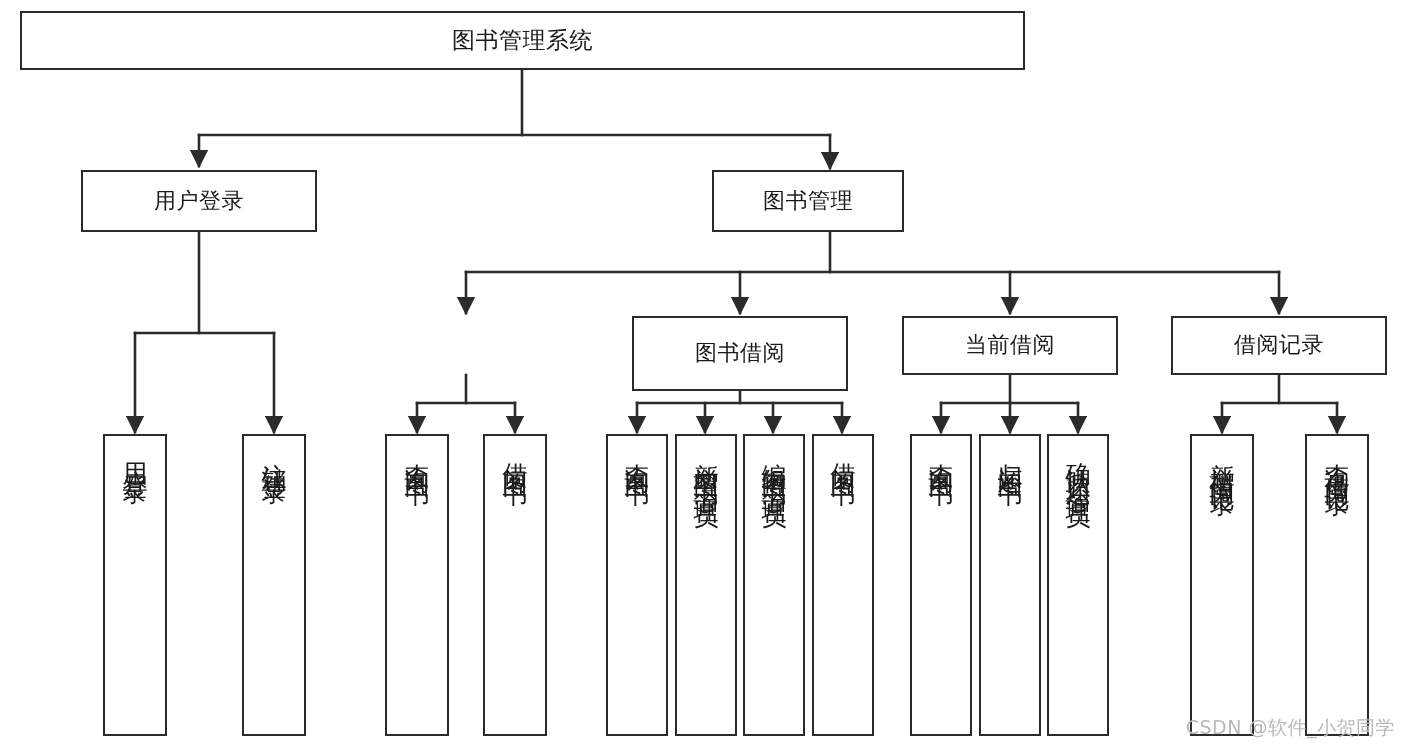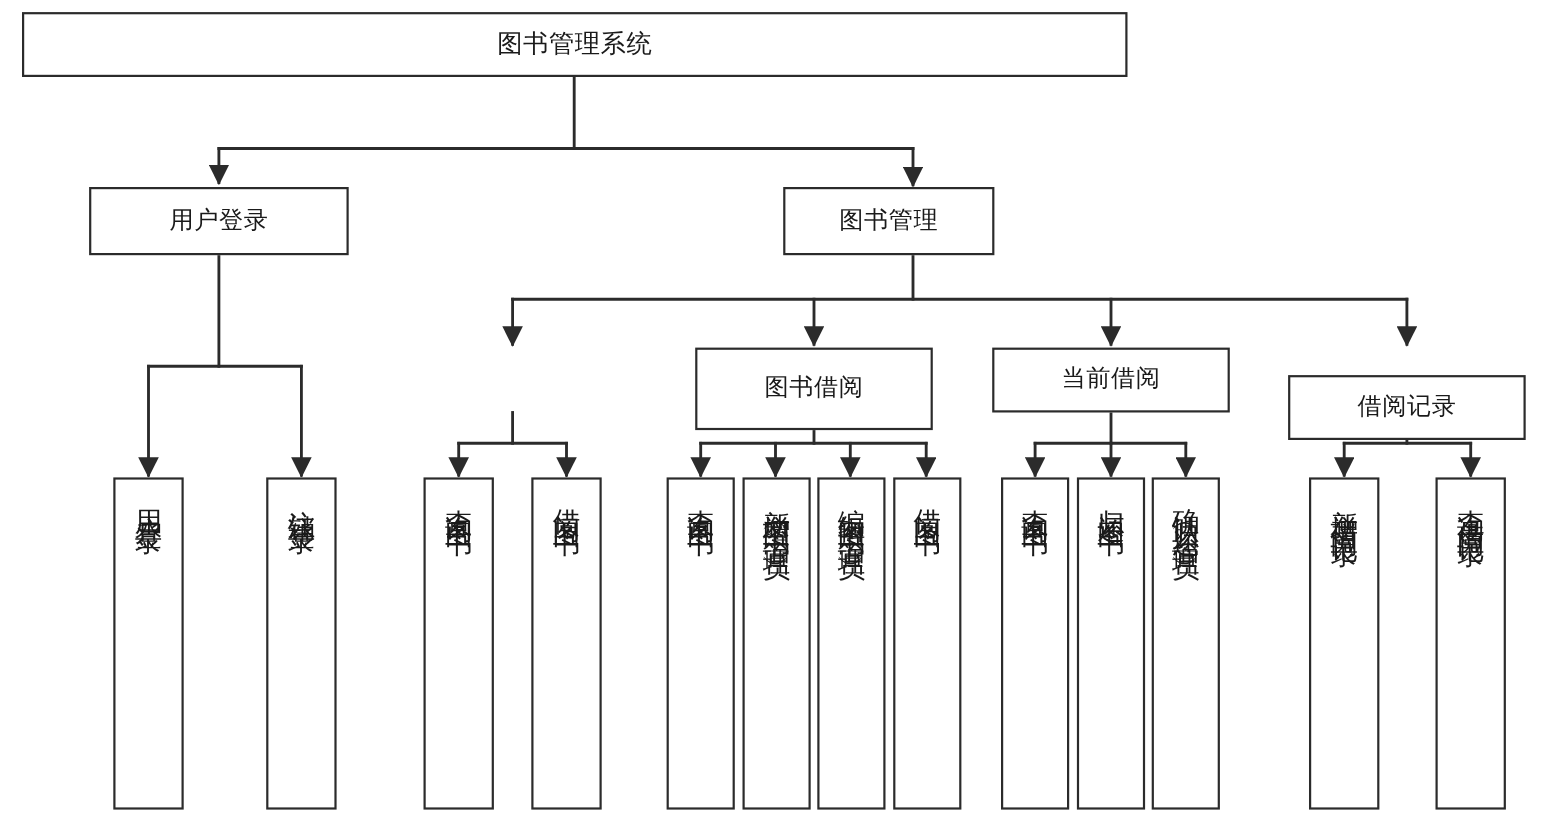--- a/index.html
+++ b/index.html
@@ -123,21 +123,21 @@
   <div class="node h" style="left:712px;top:170px;width:192px;height:62px;">
     <span class="lbl">图书管理</span>
   </div>
 
   <div class="node h" style="left:632px;top:316px;width:216px;height:75px;">
     <span class="lbl">图书借阅</span>
   </div>
   <div class="node h" style="left:902px;top:316px;width:216px;height:59px;">
     <span class="lbl">当前借阅</span>
   </div>
-  <div class="node h" style="left:1171px;top:316px;width:216px;height:59px;margin-top:25px;">
+  <div class="node h" style="left:1171px;top:316px;width:216px;height:59px;">
     <span class="lbl">借阅记录</span>
   </div>
 
   <div class="node v" style="left:103px;top:434px;width:64px;height:302px;">
     <span class="lbl">用户登录</span>
   </div>
   <div class="node v" style="left:242px;top:434px;width:64px;height:302px;">
     <span class="lbl">注销登录</span>
   </div>
 
@@ -171,13 +171,14 @@
     <span class="lbl">确认归还（管理员）</span>
   </div>
 
   <div class="node v" style="left:1190px;top:434px;width:64px;height:302px;">
     <span class="lbl">新增借阅记录</span>
   </div>
   <div class="node v" style="left:1305px;top:434px;width:64px;height:302px;">
     <span class="lbl">查询借阅记录</span>
   </div>
 
+  <div class="watermark">CSDN @软件_小贺同学</div>
 </div>
 
 </body></html>

